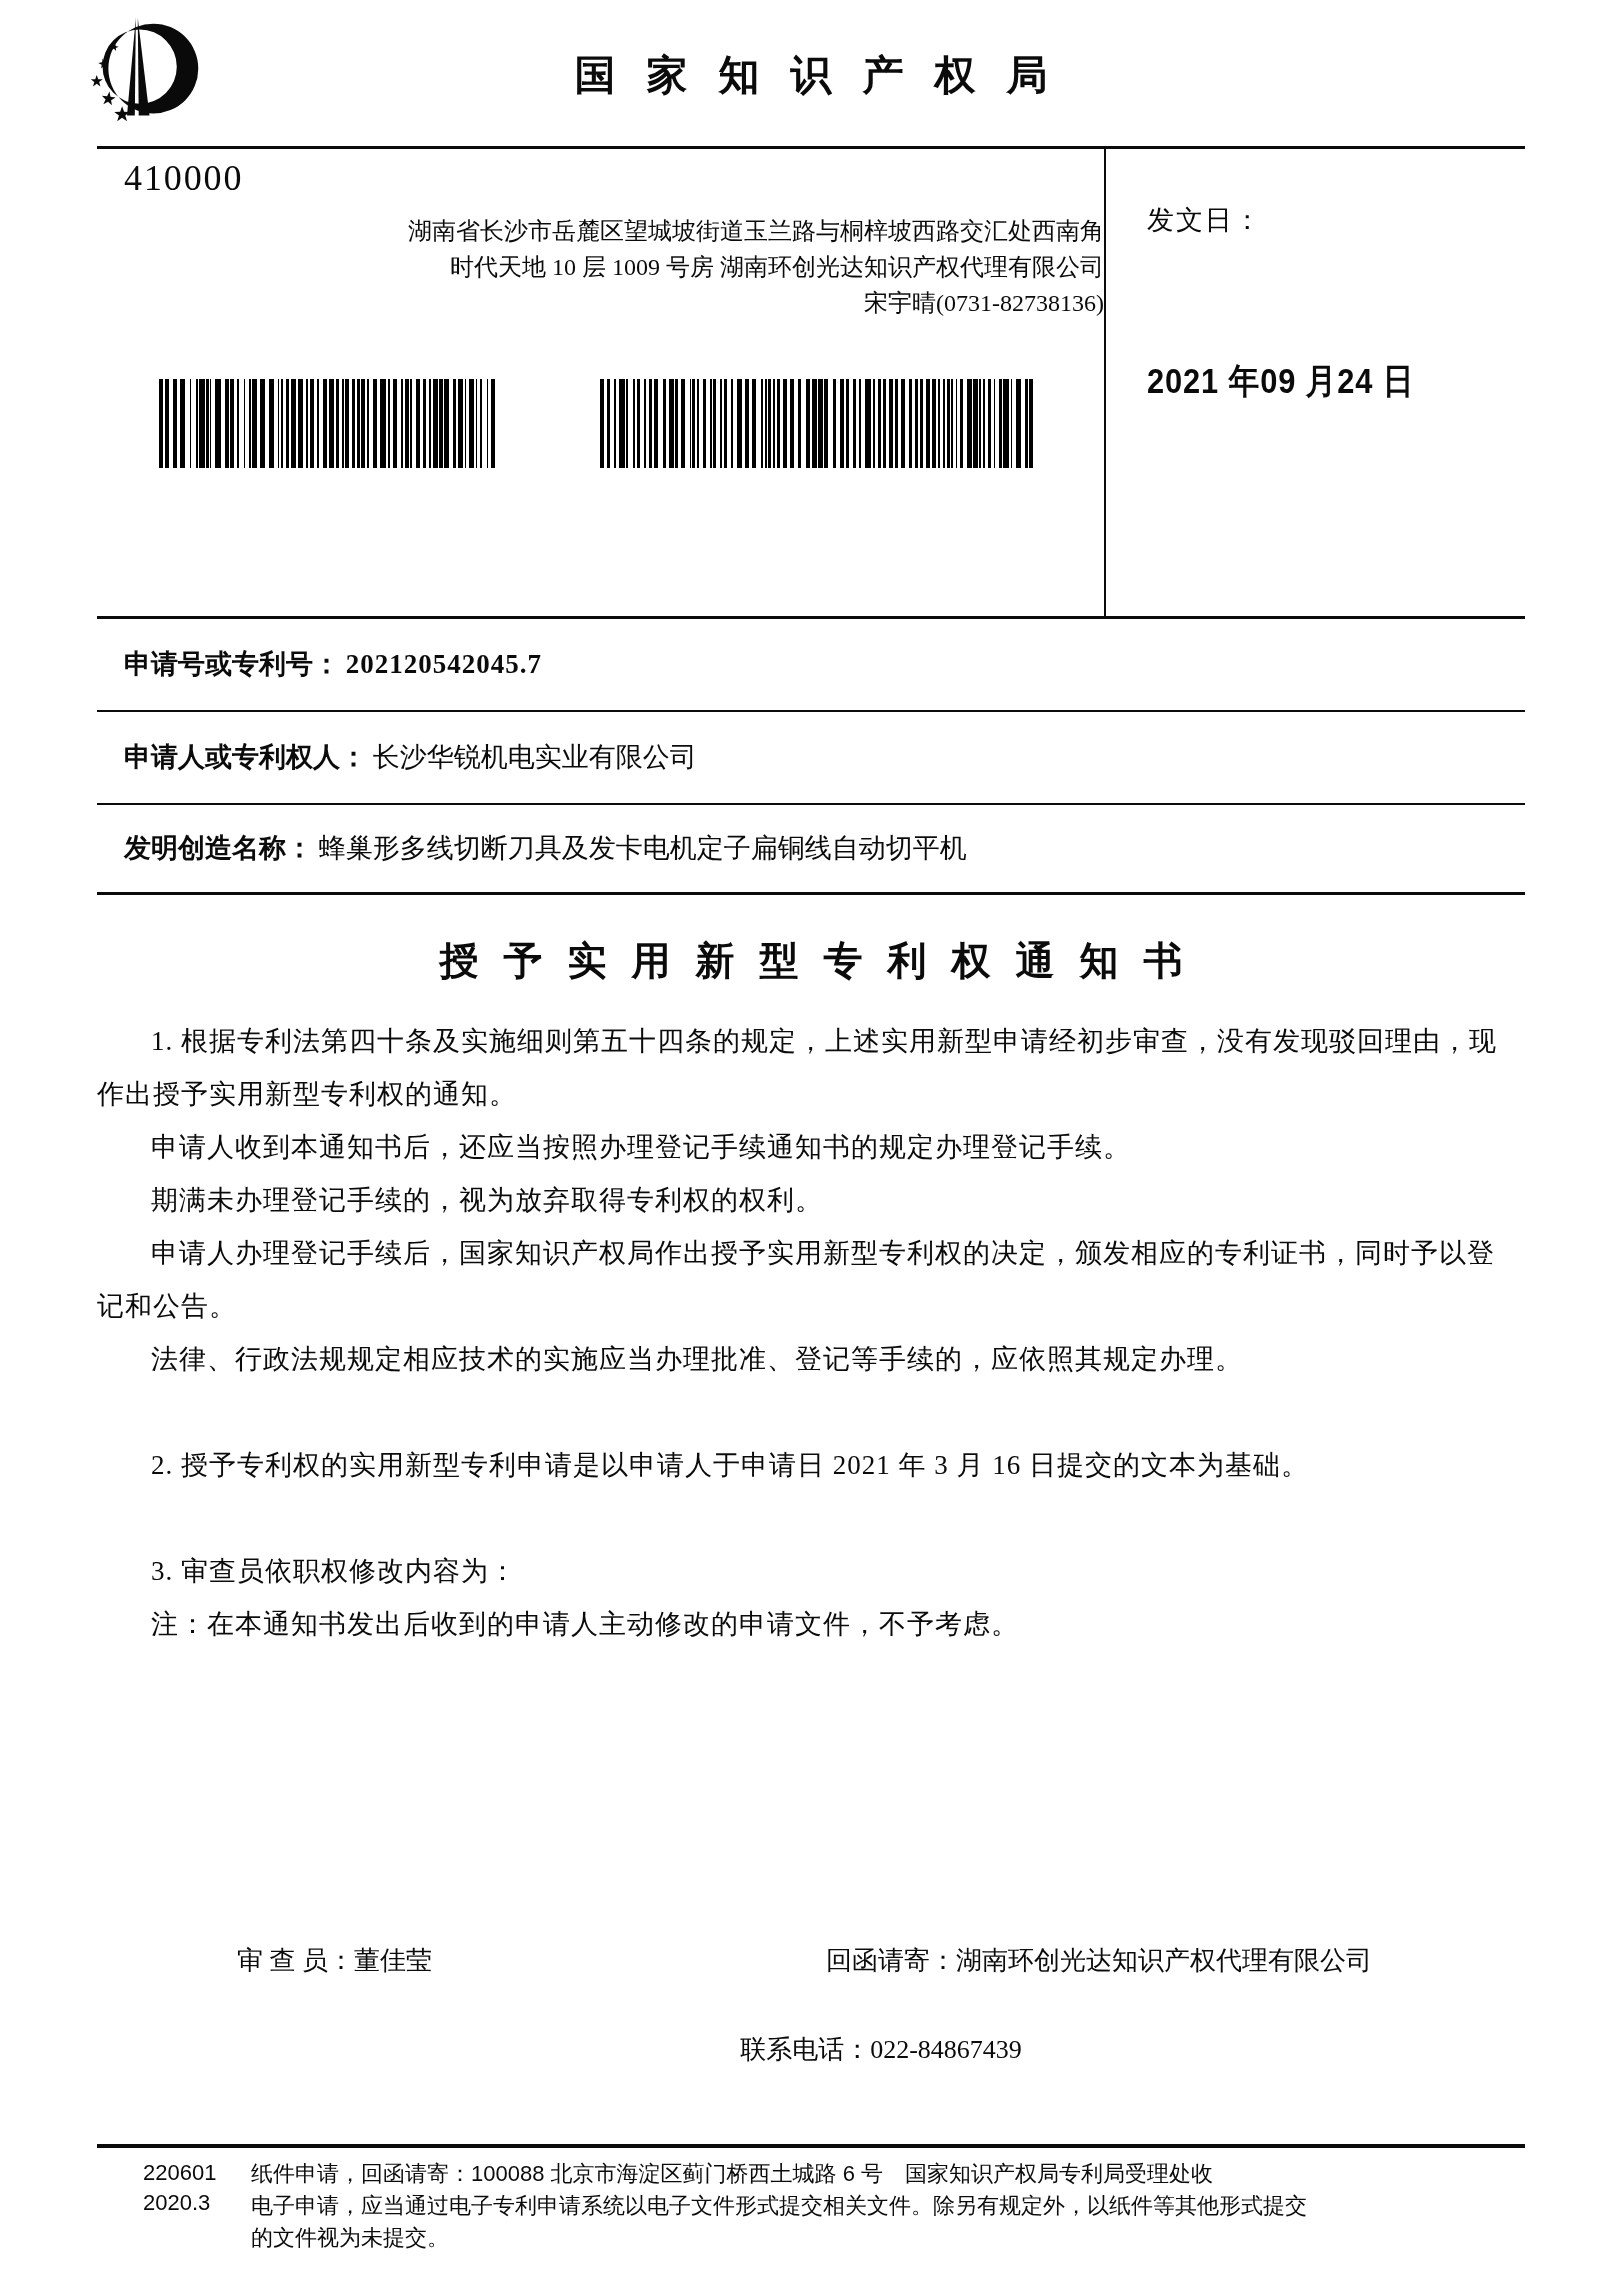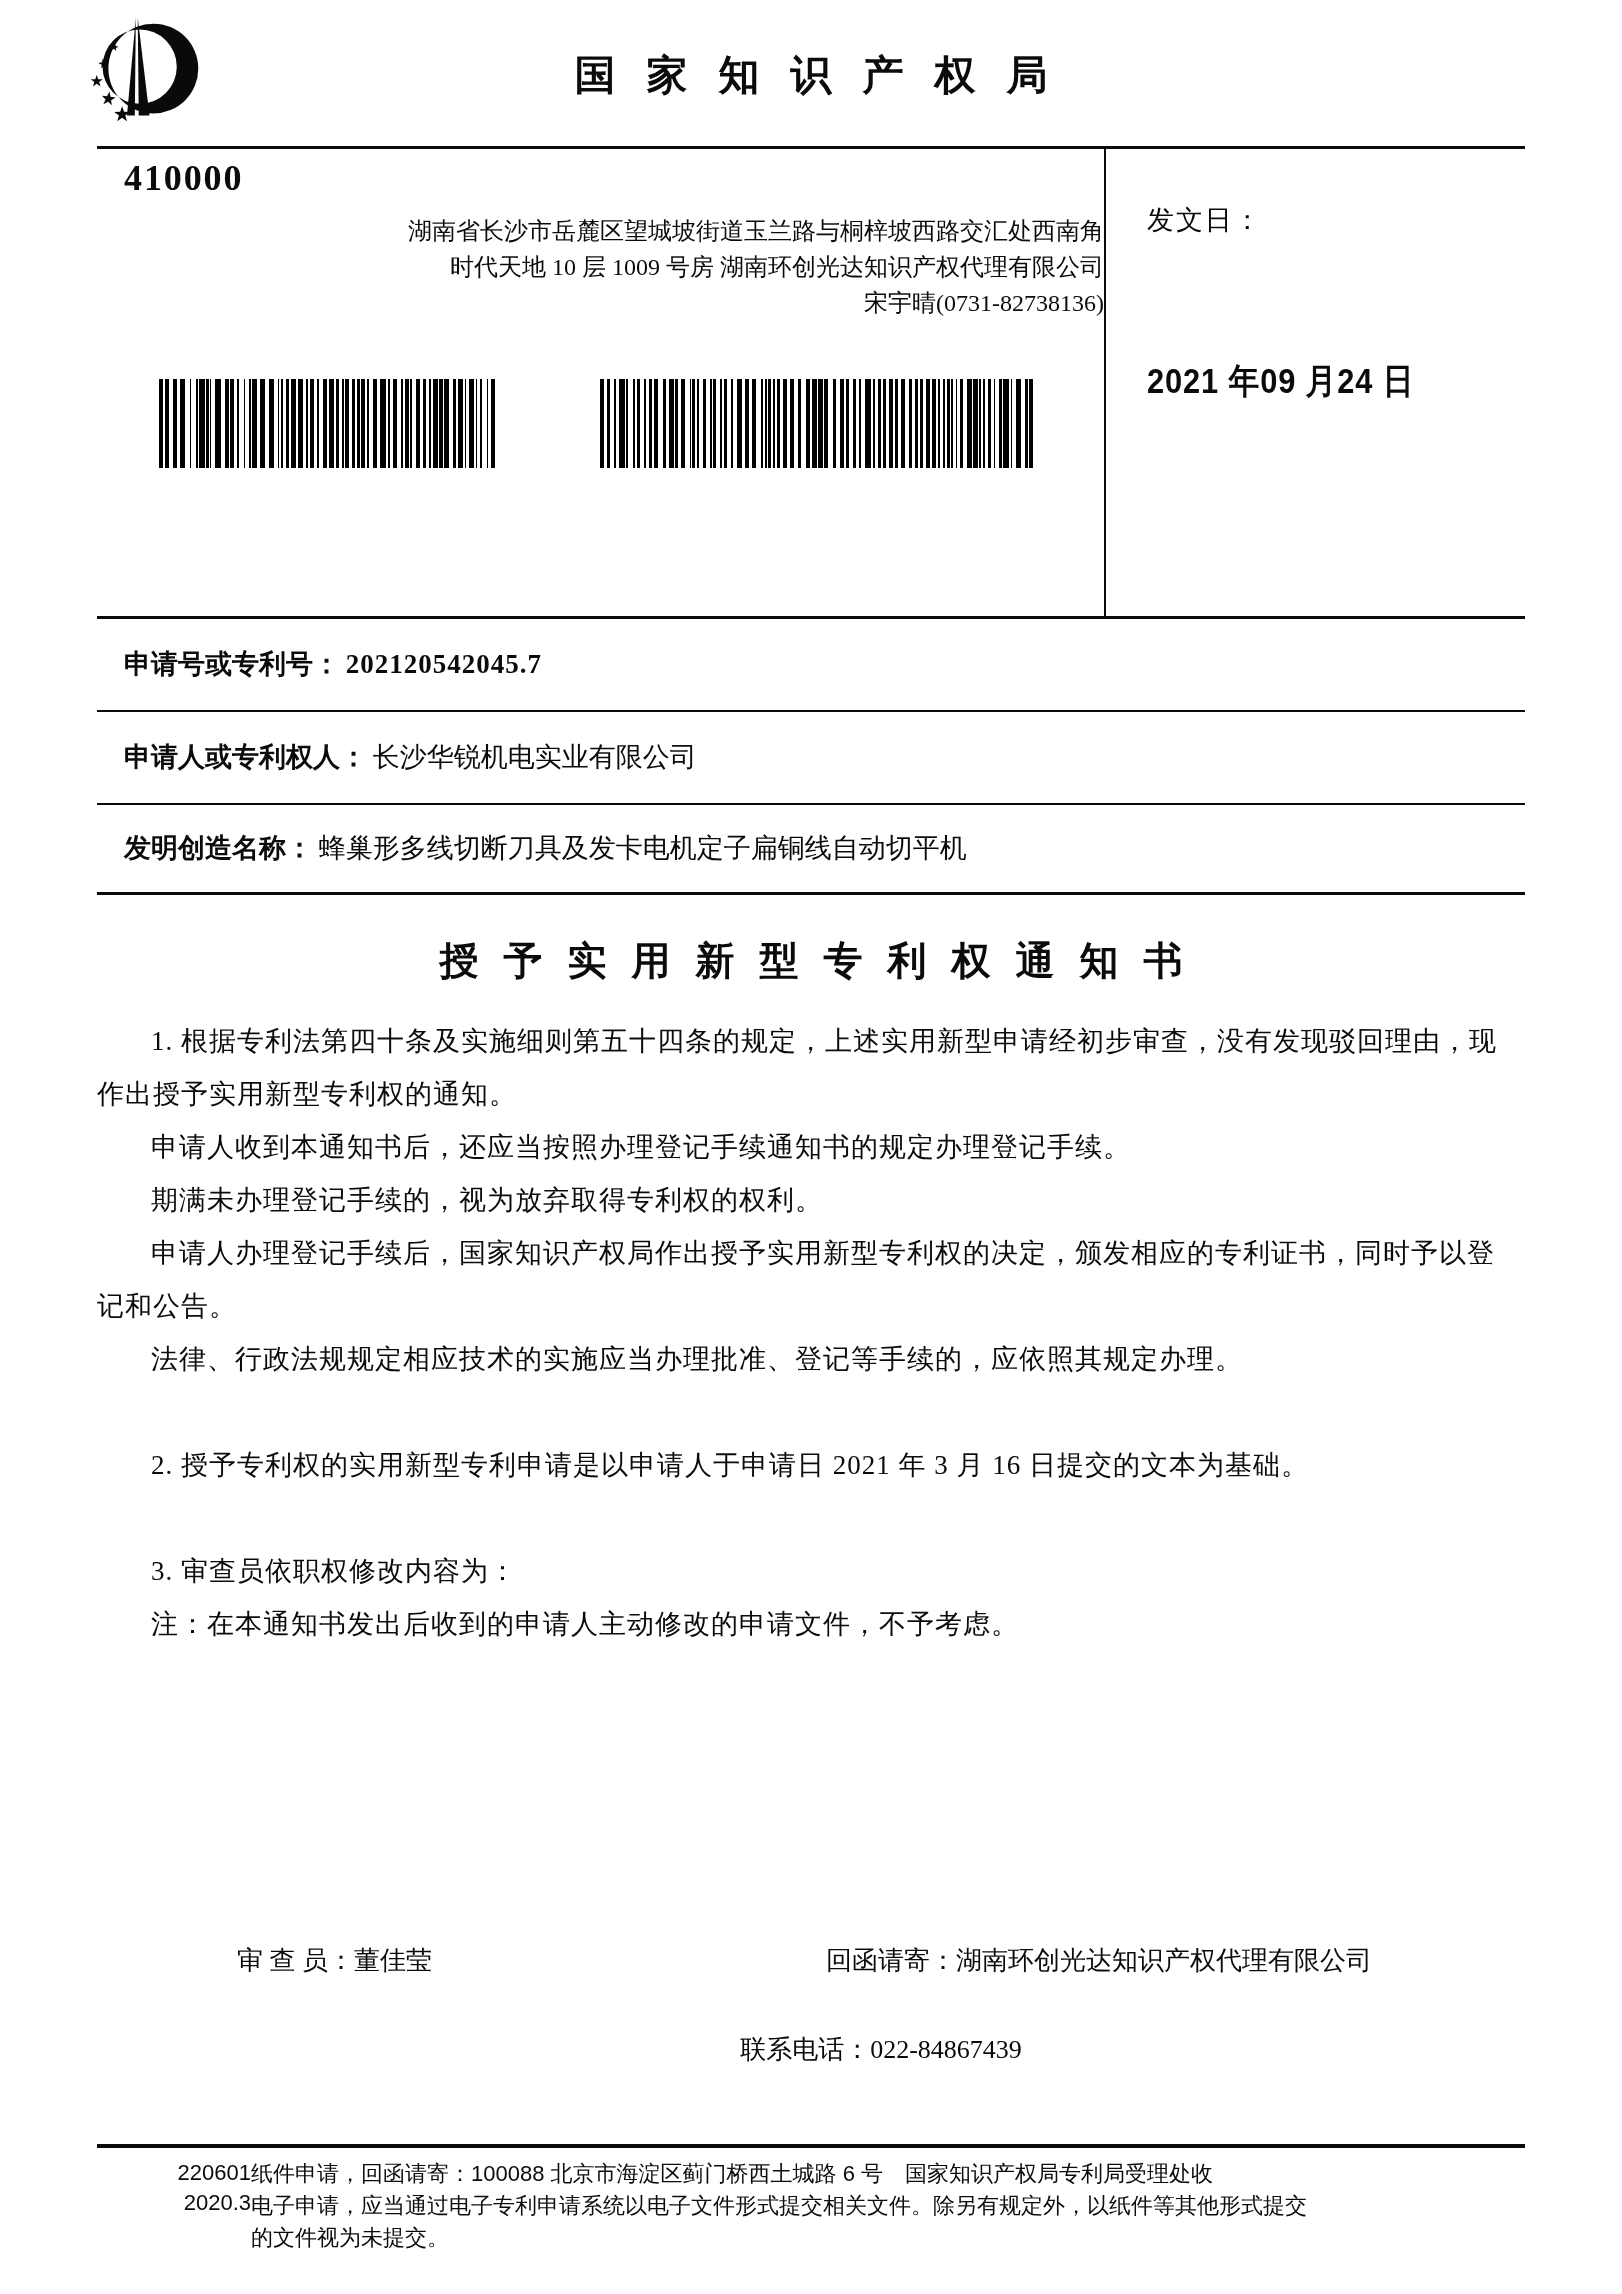--- a/index.html
+++ b/index.html
@@ -16,21 +16,21 @@
   
   .header{position:relative;height:149px;border-bottom:3.9px solid var(--ink);}
   .logo{position:absolute;left:-11.6px;top:15.4px;width:127px;height:114px;}
   .header-title{
     text-align:center;padding-top:48px;font-family:var(--sans);font-weight:bold;
     font-size:41px;letter-spacing:31px;text-indent:31px;white-space:nowrap;
   }
   
   .info{display:flex;border-bottom:3.9px solid var(--ink);height:470px;}
   .info-left{width:1007px;flex:none;}
-  .postcode{margin:7.7px 0 0 27px;font-family:var(--serif);font-weight:bold;font-size:36px;letter-spacing:1.9px;}
+  .postcode{margin:7.7px 0 0 27px;font-family:var(--serif);font-weight:normal;font-size:36px;letter-spacing:1.9px;}
   .addr{margin-top:14px;text-align:right;font-size:24px;line-height:36px;}
   .barcodes{display:flex;margin-top:58px;}
   .barcode{height:89px;overflow:hidden;display:flex;align-items:stretch;}
   .barcode i{background:#000;height:100%;flex:none;display:block;}
   .bc1{width:344px;margin-left:62px;}
   .bc2{width:436px;margin-left:97px;}
   .info-right{flex:1;border-left:2.9px solid var(--ink);padding-left:41px;}
   .date-label{margin-top:53px;font-size:27px;letter-spacing:1.9px;}
   .date-value{
     margin-top:120px;font-family:var(--sans);font-weight:bold;font-size:35px;
@@ -53,21 +53,21 @@
   .notice-body p{margin:0;text-indent:54px;}
   .notice-body p.gap{margin-top:53px;}
   
   .signoff{margin-top:290px;font-size:26px;line-height:39px;}
   .so-row{display:flex;}
   .so-left{margin-left:140px;width:589px;flex:none;white-space:nowrap;}
   .so-right{white-space:nowrap;}
   .so-phone{margin-top:50px;margin-left:140px;white-space:nowrap;text-align:center;}
   
   .footer{margin-top:75px;border-top:4.8px solid var(--ink);padding-top:9.7px;display:flex;font-family:var(--sans);font-size:22px;}
-  .footer-codes{width:154px;flex:none;padding-left:46px;line-height:30px;text-align:right;}
+  .footer-codes{width:154px;flex:none;padding-left:46px;line-height:30px;}
   .footer-notes{max-width:1062px;line-height:32px;}
 </style>
 </head>
 <body>
 
 <div class="page">
 
   <div class="header">
     <svg class="logo" viewBox="0 0 130 115" xmlns="http://www.w3.org/2000/svg">
       <g fill="#0a0a0a">

